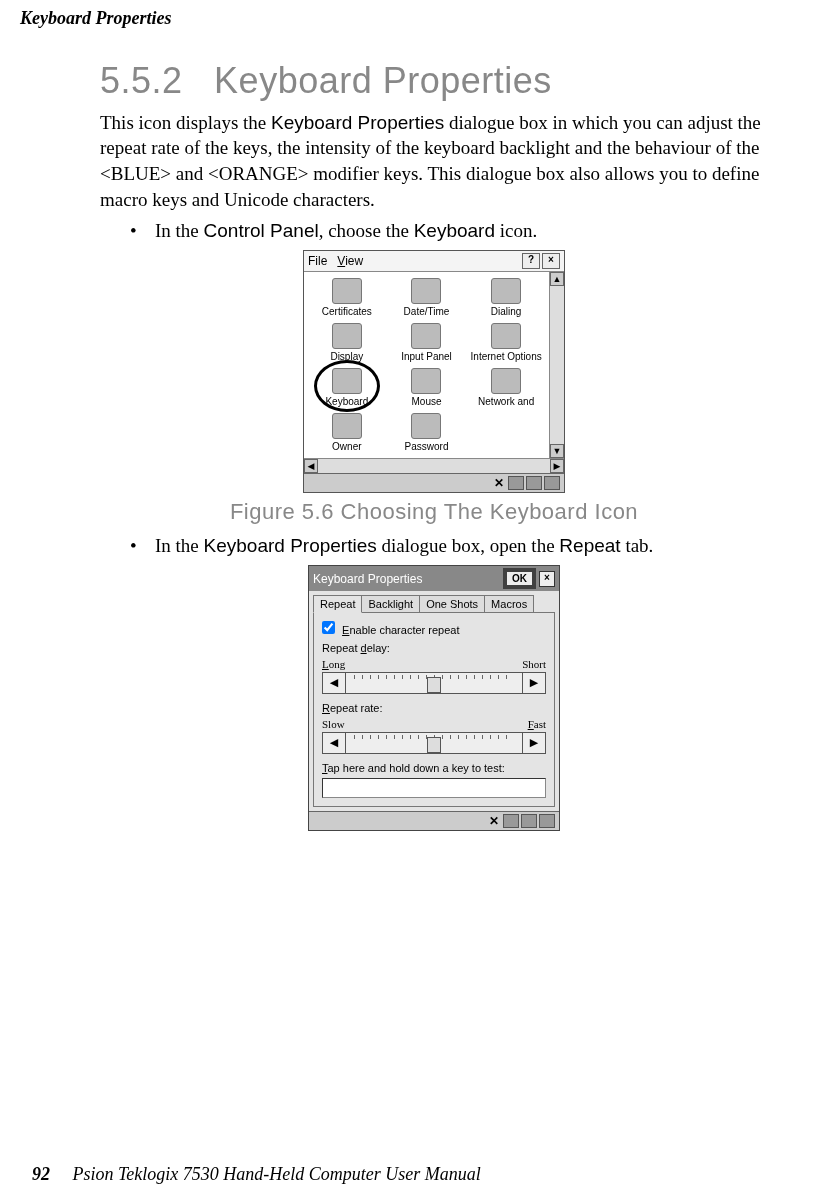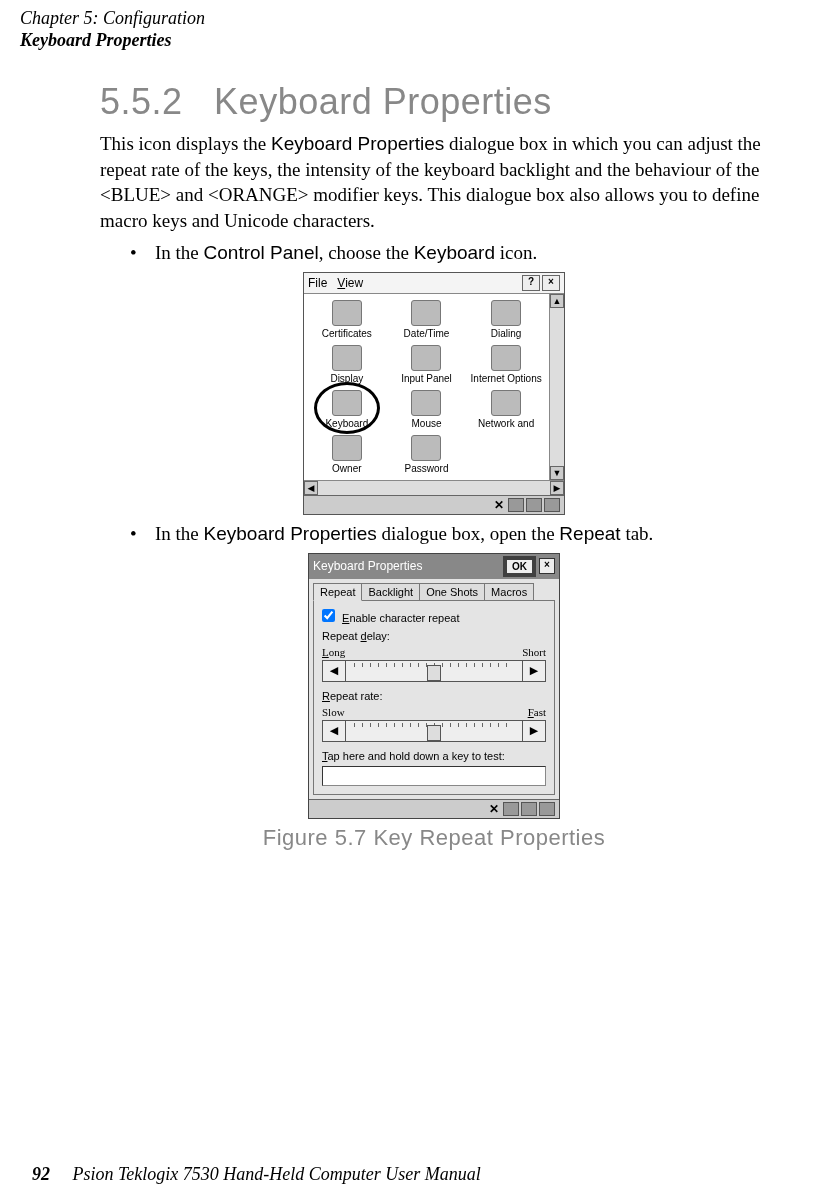--- a/index.html
+++ b/index.html
@@ -298,21 +298,20 @@
     border: 1px inset #888;
     background: #fff;
     box-sizing: border-box;
   }
   .u { text-decoration: underline; text-align: right; }
 </style>
 </head>
 <body>
 
 <div class="page-header">
-  <div class="chapter">Chapter 5: Configuration</div>
   <div class="section">Keyboard Properties</div>
 </div>
 
 <div class="content">
 
   <div class="h2">
     <span>5.5.2</span>&nbsp;&nbsp;
     <span>Keyboard Properties</span>
   </div>
 
@@ -393,20 +392,21 @@
         <div class="arrow">▶</div>
       </div>
       <div class="cp-taskbar">
         <span class="tray-x">✕</span>
         <span class="tray-icon"></span>
         <span class="tray-icon"></span>
         <span class="tray-icon"></span>
       </div>
     </div>
   </div>
+  <div class="figure-caption">Figure 5.6 Choosing The Keyboard Icon</div>
 
 
   <div class="bullet">
     <span>In the </span><span class="kbdprop">Keyboard Properties</span><span> dialogue box, open the </span><span class="kbdprop">Repeat</span><span> tab.</span>
   </div>
 
   <div class="figure-wrap">
     <div class="kp-window">
       <div class="kp-titlebar">
         <span>Keyboard Properties</span>
@@ -458,20 +458,19 @@
         <input class="kp-test-input" type="text" style="">
       </div>
       <div class="cp-taskbar">
         <span class="tray-x">✕</span>
         <span class="tray-icon"></span>
         <span class="tray-icon"></span>
         <span class="tray-icon"></span>
       </div>
     </div>
   </div>
-  <div class="figure-caption">Figure 5.7 Key Repeat Properties</div>
 
 </div>
 
 <div class="page-footer">
   <span class="page-num">92</span>
   <span class="footer-text">Psion Teklogix 7530 Hand-Held Computer User Manual</span>
 </div>
 
 </body></html>

